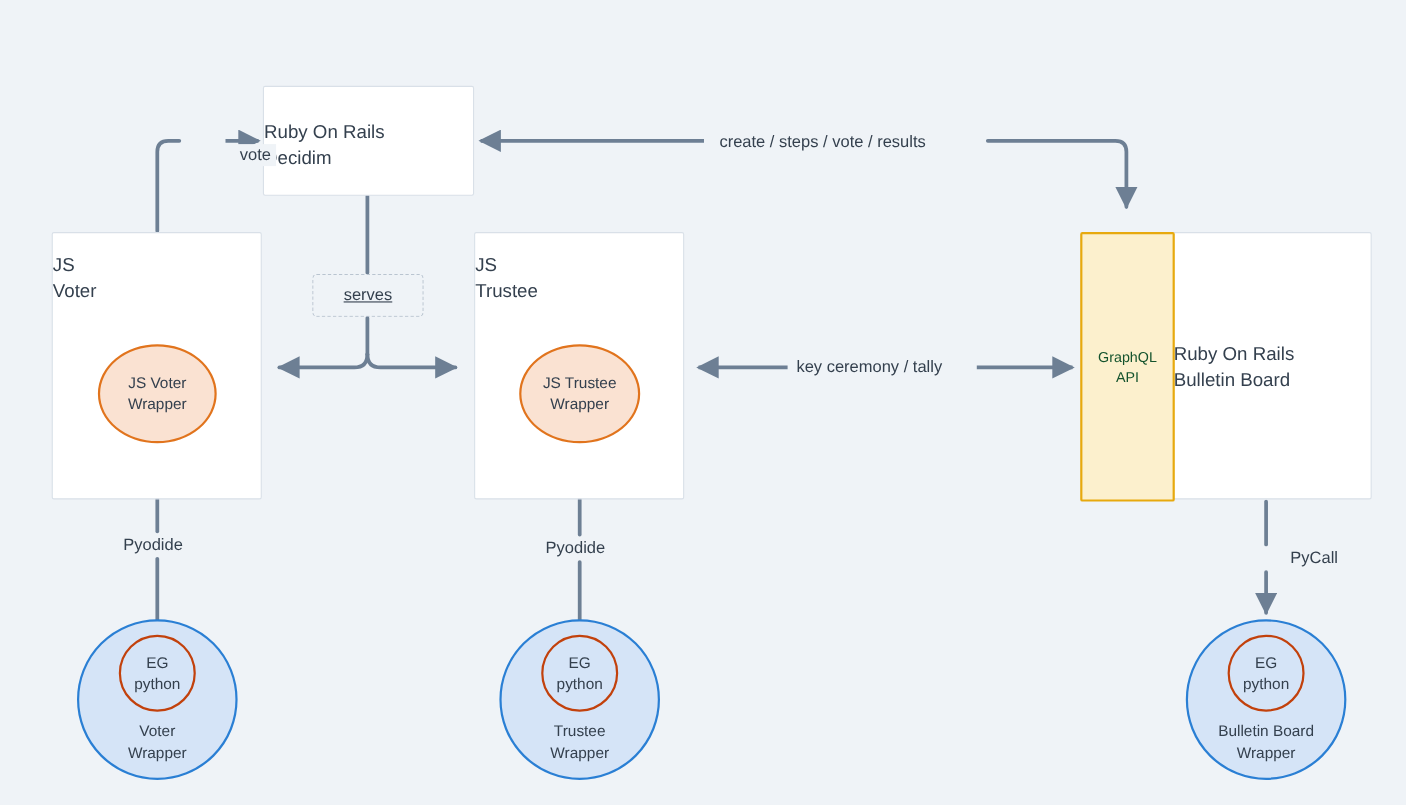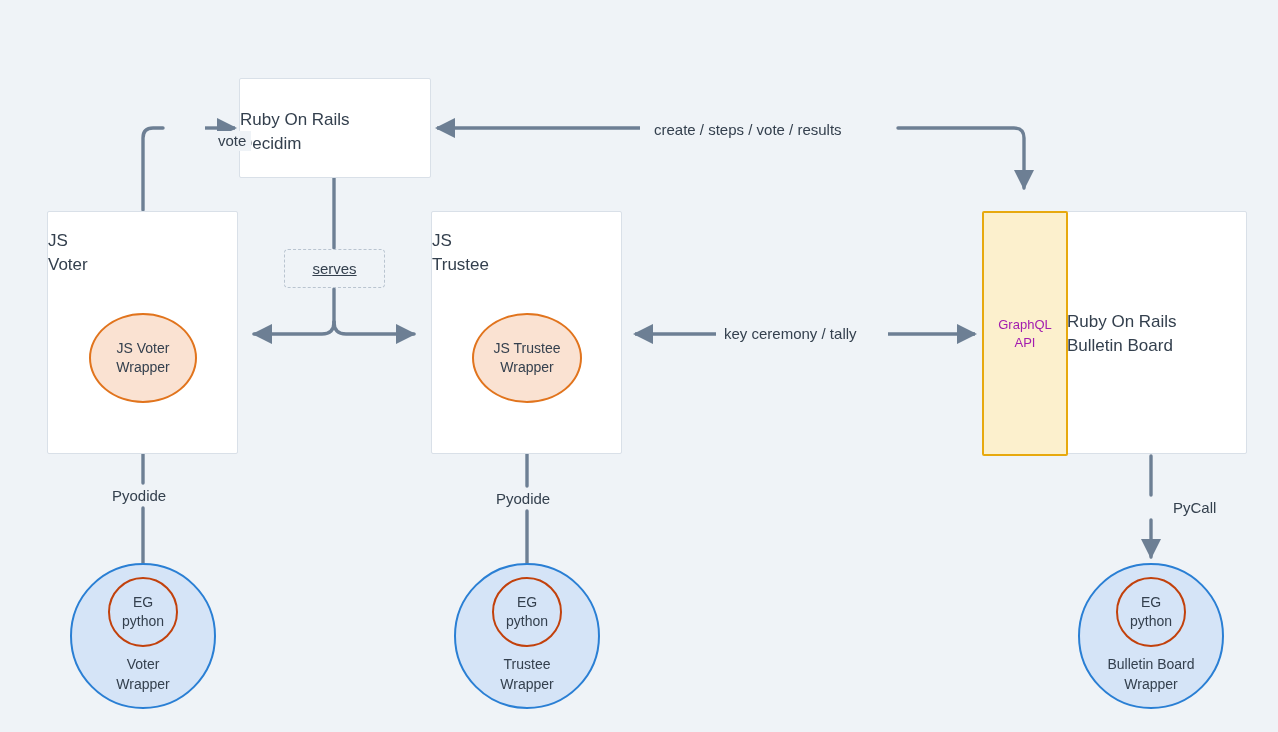--- a/index.html
+++ b/index.html
@@ -96,21 +96,21 @@
     position: absolute;
     background: #fcf0cd;
     border: 2px solid #e7a90e;
     border-radius: 2px;
     box-sizing: border-box;
     display: flex;
     align-items: center;
     justify-content: center;
   }
   .graphql-box .lbl {
-    color: #a21caf;
+    color: #14532d;
     font-size: 13px;
     line-height: 18px;
     text-align: center;
     white-space: pre-line;
   }
   .edge-label {
     position: absolute;
     color: #34404e;
     font-size: 15px;
     line-height: 20px;

